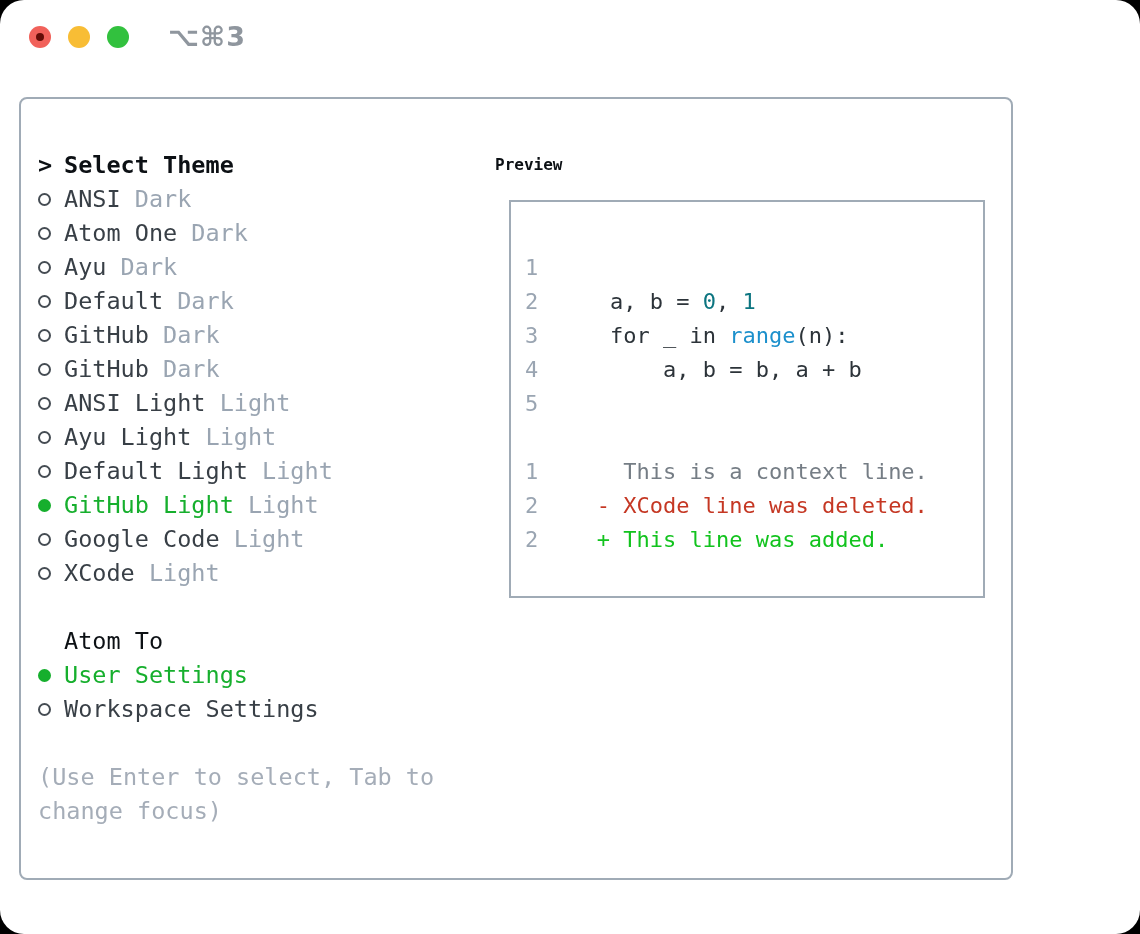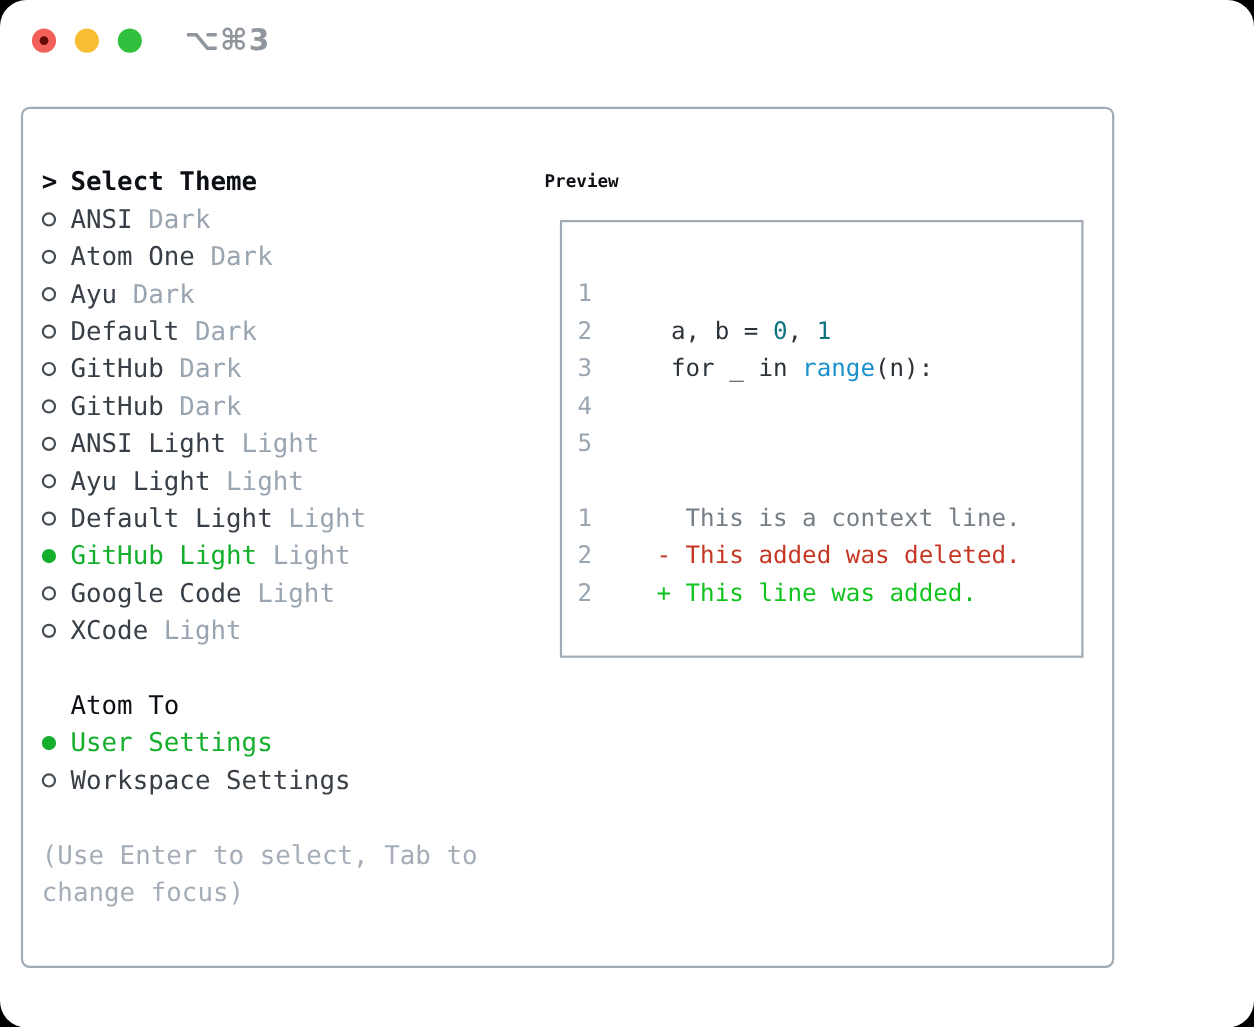--- a/index.html
+++ b/index.html
@@ -231,39 +231,40 @@
     <span class="code-content"><span class="tok-plain">    a, b = </span><span class="tok-number">0</span><span class="tok-plain">, </span><span class="tok-number">1</span></span>
   </div>
 
   <div class="code-line">
     <span class="ln">3</span>
     <span class="code-content"><span class="tok-plain">    for _ in </span><span class="tok-builtin">range</span><span class="tok-plain">(n):</span></span>
   </div>
 
   <div class="code-line">
     <span class="ln">4</span>
+    <span class="code-content"><span class="tok-plain">        a, b = b, a + b</span></span>
   </div>
 
   <div class="code-line">
     <span class="ln">5</span>
   </div>
 
   <div class="code-line">
     <span class="ln"></span>
     <span class="code-content"></span>
   </div>
 
   <div class="code-line">
     <span class="ln">1</span>
     <span class="code-content"><span class="tok-context">     This is a context line.</span></span>
   </div>
 
   <div class="code-line">
     <span class="ln">2</span>
-    <span class="code-content"><span class="tok-deleted">   - This added was deleted.</span></span>
+    <span class="code-content"><span class="tok-deleted">   - XCode line was deleted.</span></span>
   </div>
 
   <div class="code-line">
     <span class="ln">2</span>
     <span class="code-content"><span class="tok-added">   + This line was added.</span></span>
   </div>
 </div>
   </div>
 
 </div>

